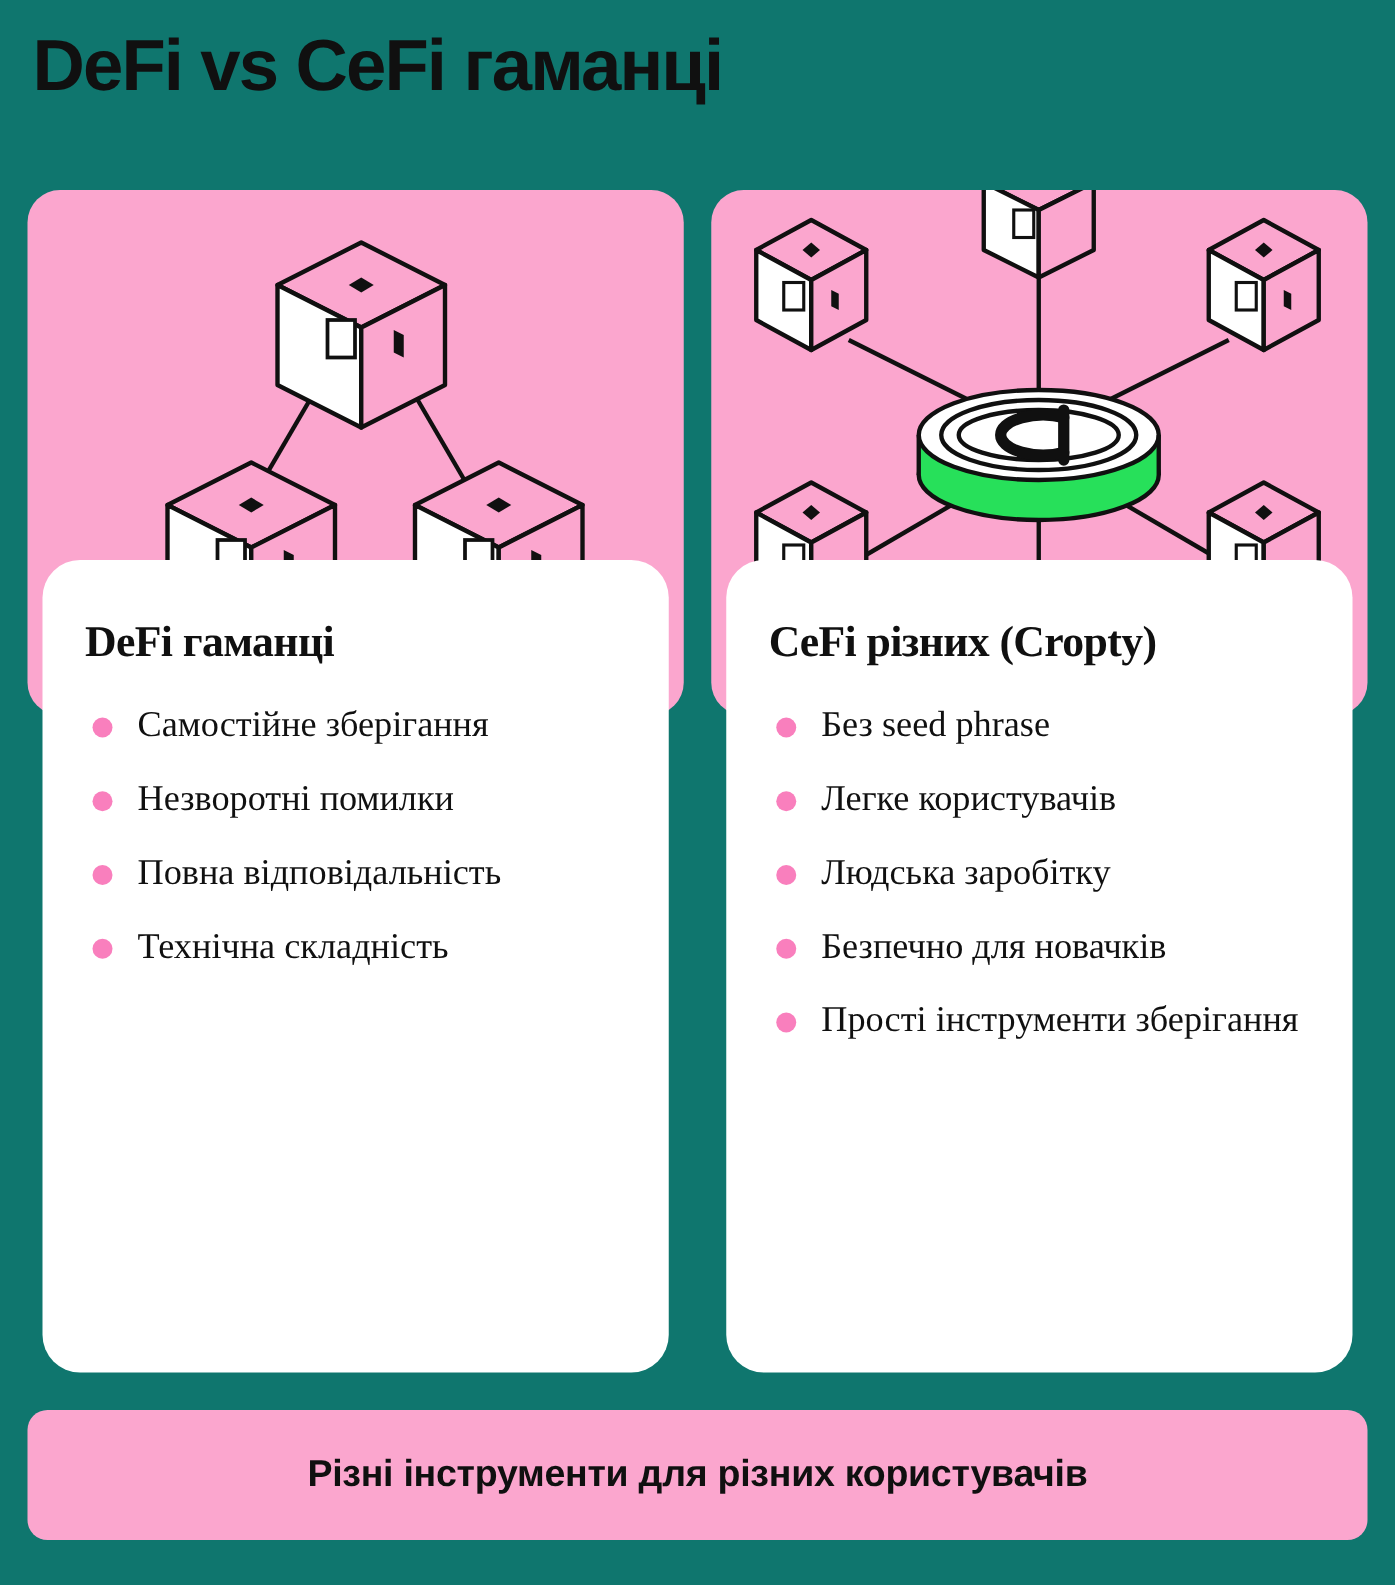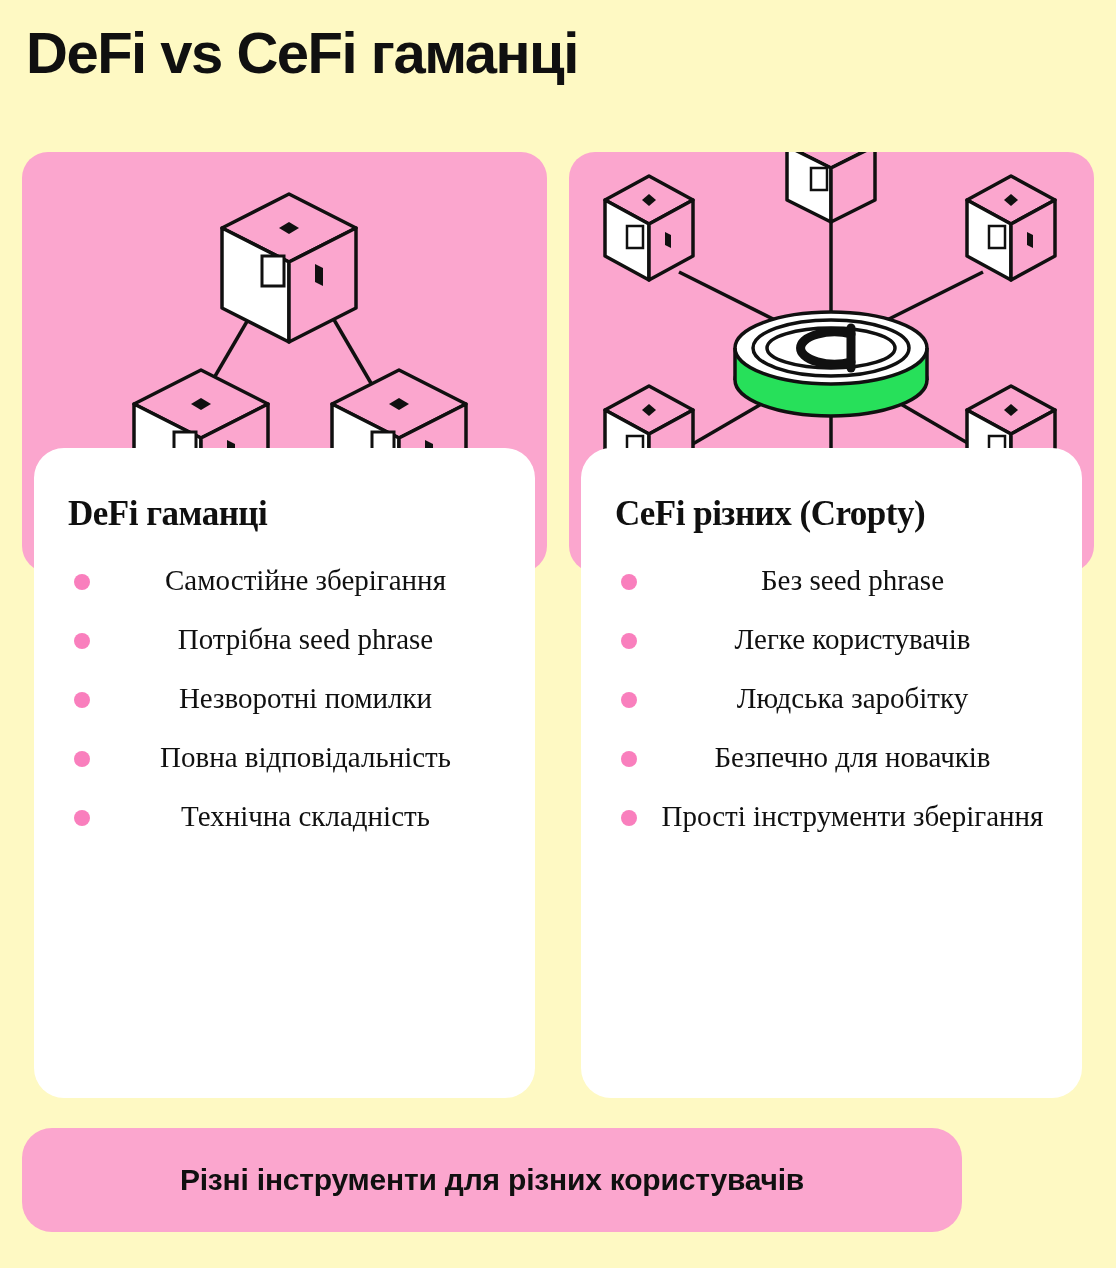--- a/index.html
+++ b/index.html
@@ -9,21 +9,21 @@
     height: 1268px;
     background: #ffffff;
     font-family: "Liberation Sans", sans-serif;
     -webkit-font-smoothing: antialiased;
   }
 
   .page {
     position: relative;
     width: 1116px;
     height: 1268px;
-    background: #fef9c3;
+    background: #0f766e;
     overflow: hidden;
   }
 
   .title {
     position: absolute;
     left: 26px;
     top: 20px;
     font-size: 58px;
     font-weight: bold;
     letter-spacing: -1.5px;
@@ -84,42 +84,41 @@
   ul.bullets { list-style: none; }
 
   ul.bullets li {
     position: relative;
     padding-left: 42px;
     margin-bottom: 22px;
     font-size: 29px;
     line-height: 1.28;
     color: #101010;
     font-weight: 500;
-    text-align: center;
   }
 
   ul.bullets li::before {
     content: "";
     position: absolute;
     left: 6px;
     top: 12px;
     width: 16px;
     height: 16px;
     border-radius: 50%;
     background: #f97fbd;
   }
 
   .footer {
     position: absolute;
     left: 22px;
     top: 1128px;
-    width: 940px;
+    width: 1072px;
     height: 104px;
     background: #fba6ce;
-    border-radius: 30px;
+    border-radius: 16px;
     display: flex;
     align-items: center;
     justify-content: center;
   }
 
   .footer-text {
     font-size: 30px;
     font-weight: bold;
     color: #101010;
     letter-spacing: -0.2px;
@@ -169,21 +168,20 @@
             <rect x="40" y="62" width="22" height="30" fill="#ffffff" stroke="#101010" stroke-width="3"></rect>
             <polygon points="93,70 101,74 101,92 93,88" fill="#101010"></polygon>
           </g>
         </svg>
       </div>
 
       <div class="card">
         <div class="card-title">DeFi гаманці</div>
         <ul class="bullets">
           <li>Самостійне зберігання</li>
-          <li>Потрібна seed phrase</li>
           <li>Незворотні помилки</li>
           <li>Повна відповідальність</li>
           <li>Технічна складність</li>
         </ul>
       </div>
     </div>
 
     <div class="column">
       <div class="illus">
         <svg width="525" height="420" viewBox="0 0 525 420" xmlns="http://www.w3.org/2000/svg">

